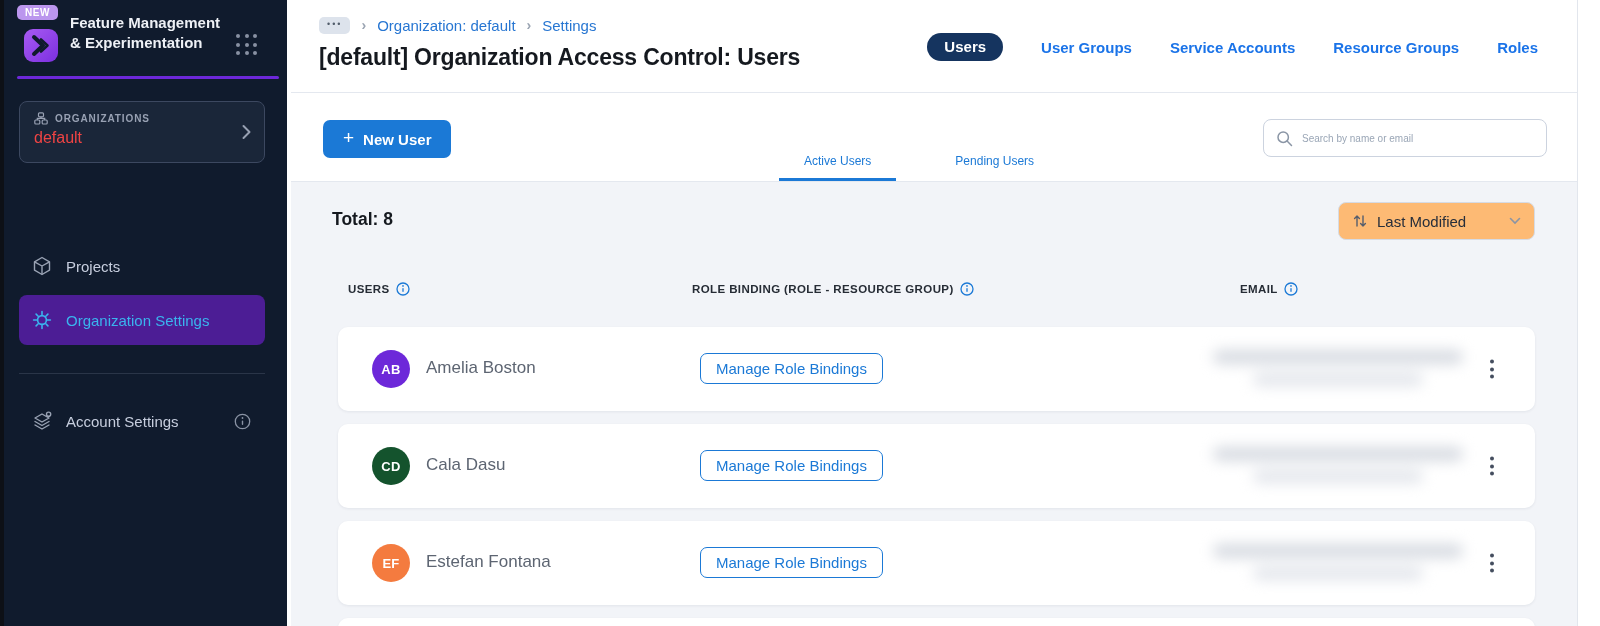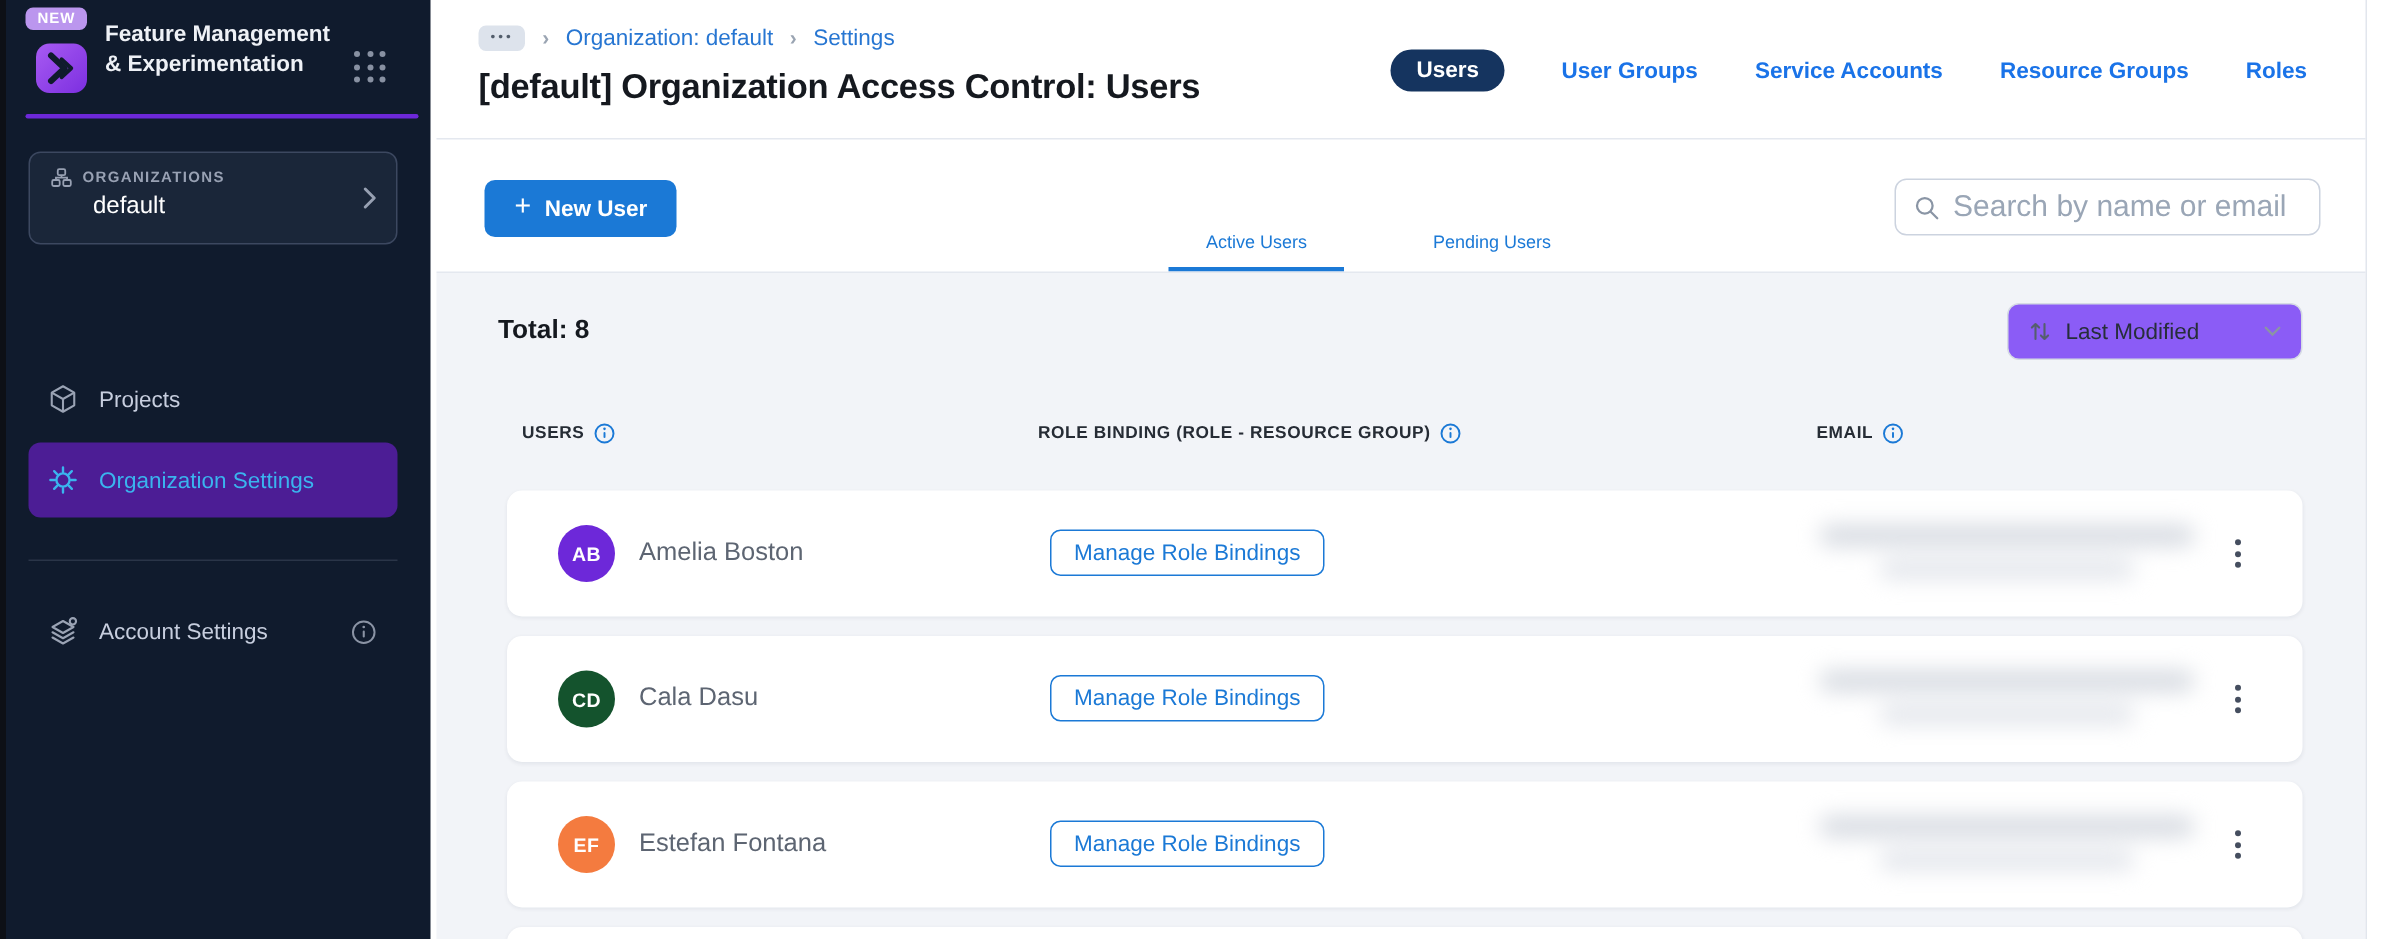--- a/index.html
+++ b/index.html
@@ -20,21 +20,21 @@
   .grid-icon { position:absolute; left:232px; top:34px; width:22px; height:22px;
     display:grid; grid-template-columns:repeat(3,1fr); gap:4px; cursor:pointer; }
   .grid-icon span { width:4px; height:4px; border-radius:50%; background:#8891a2; }
   .brand-underline { position:absolute; left:13px; top:76px; width:262px; height:3px;
     background:#6d28d9; border-radius:2px; }
 
   .org-selector { position:absolute; left:15px; top:101px; width:246px; height:62px;
     background:#1a2639; border:1px solid #3c4860; border-radius:8px; padding:10px 14px; cursor:pointer; }
   .org-label-row { display:flex; align-items:center; gap:7px; }
   .org-label { font-size:10px; font-weight:bold; letter-spacing:.9px; color:#98a1b3; }
-  .org-value { margin-top:4px; font-size:16px; color:#ffffff;margin-left:28px; }
+  .org-value { margin-top:4px; font-size:16px; color:#ef4444; }
   .org-chevron { position:absolute; right:13px; top:22px; }
 
   .menu-item { position:absolute; left:15px; width:246px; height:50px; border-radius:8px;
     display:flex; align-items:center; color:#c7cede; font-size:15px; cursor:pointer; }
   .menu-item .mi-icon { width:22px; height:22px; margin-left:12px; flex:none; }
   .menu-item .mi-label { margin-left:13px; }
   .menu-item.active { background:#4c1d95; color:#3ab4ee; }
   .mi-fme { top:188px; } .mi-projects { top:241px; } .mi-org { top:295px; }
   .side-divider { position:absolute; left:15px; top:373px; width:246px; height:1px; background:#2a3548; }
   .mi-account { top:396px; }
@@ -66,36 +66,36 @@
   .new-user-btn .plus { font-size:19px; font-weight:normal; transform:translateY(-1px); }
 
   .sub-tabs { position:absolute; left:488px; top:143px; height:38px; display:flex; gap:34px; }
   .sub-tab { padding:0 25px; display:flex; align-items:center; font-size:12px; color:#1b79d6;
     font-weight:500; border-bottom:3px solid transparent; cursor:pointer; white-space:nowrap; }
   .sub-tab.active { border-bottom-color:#1b79d6; }
 
   .search-box { position:absolute; left:972px; top:119px; width:284px; height:38px;
     border:1px solid #ccd3df; border-radius:8px; background:#fff; display:flex; align-items:center;
     padding:0 12px; gap:9px; }
-  .search-box input { border:none; outline:none; flex:1; font-size:20px; color:#333a44;
+  .search-box input { border:none; outline:none; flex:1; font-size:10px; color:#333a44;
     font-family:inherit; background:transparent; min-width:0; }
   .search-box input::placeholder { color:#9aa6b6; }
 
   
   .content { position:absolute; left:0; top:182px; width:1286px; height:444px;
     background:#f2f4f8; overflow:hidden; }
   .total { position:absolute; left:41px; top:27px; font-size:17.5px; font-weight:bold; color:#15191f; }
-  .sort-btn { position:absolute; left:1047px; top:20px; width:197px; height:38px; background:#8b5cf6;
+  .sort-btn { position:absolute; left:1047px; top:20px; width:197px; height:38px; background:#fdba74;
     border:1px solid #d6dbe4; border-radius:8px; display:flex; align-items:center; padding:0 13px;
     gap:9px; font-size:15px; color:#272e3a; cursor:pointer; }
   .sort-btn .chev { margin-left:auto; }
 
   .col-header { position:absolute; top:100px; display:flex; align-items:center; gap:6px;
     font-size:11.5px; font-weight:bold; color:#262c35; letter-spacing:.4px; }
-  .col-users { left:57px; } .col-role { left:401px; } .col-email { left:883px;padding-left:37px; }
+  .col-users { left:57px; } .col-role { left:401px; } .col-email { left:912px;padding-left:37px; }
   .info-icon { width:14px; height:14px; flex:none; cursor:pointer; }
 
   .user-card { position:absolute; left:47px; width:1197px; height:84px; background:#fff;
     border-radius:10px; box-shadow:0 1px 3px rgba(20,30,55,.07); }
   .user-card .avatar { position:absolute; left:34px; top:23px; width:38px; height:38px;
     border-radius:50%; display:flex; align-items:center; justify-content:center; }
   .user-card .avatar span { color:#fff; font-size:13px; font-weight:bold; letter-spacing:.3px; }
   .user-card .uname { position:absolute; left:88px; top:31px; font-size:17px; color:#5d6572; }
   .manage-btn { position:absolute; left:362px; top:26px; height:31px; padding:0 15px;
     background:#fff; border:1.5px solid #1b79d6; border-radius:7px; color:#1b79d6;

